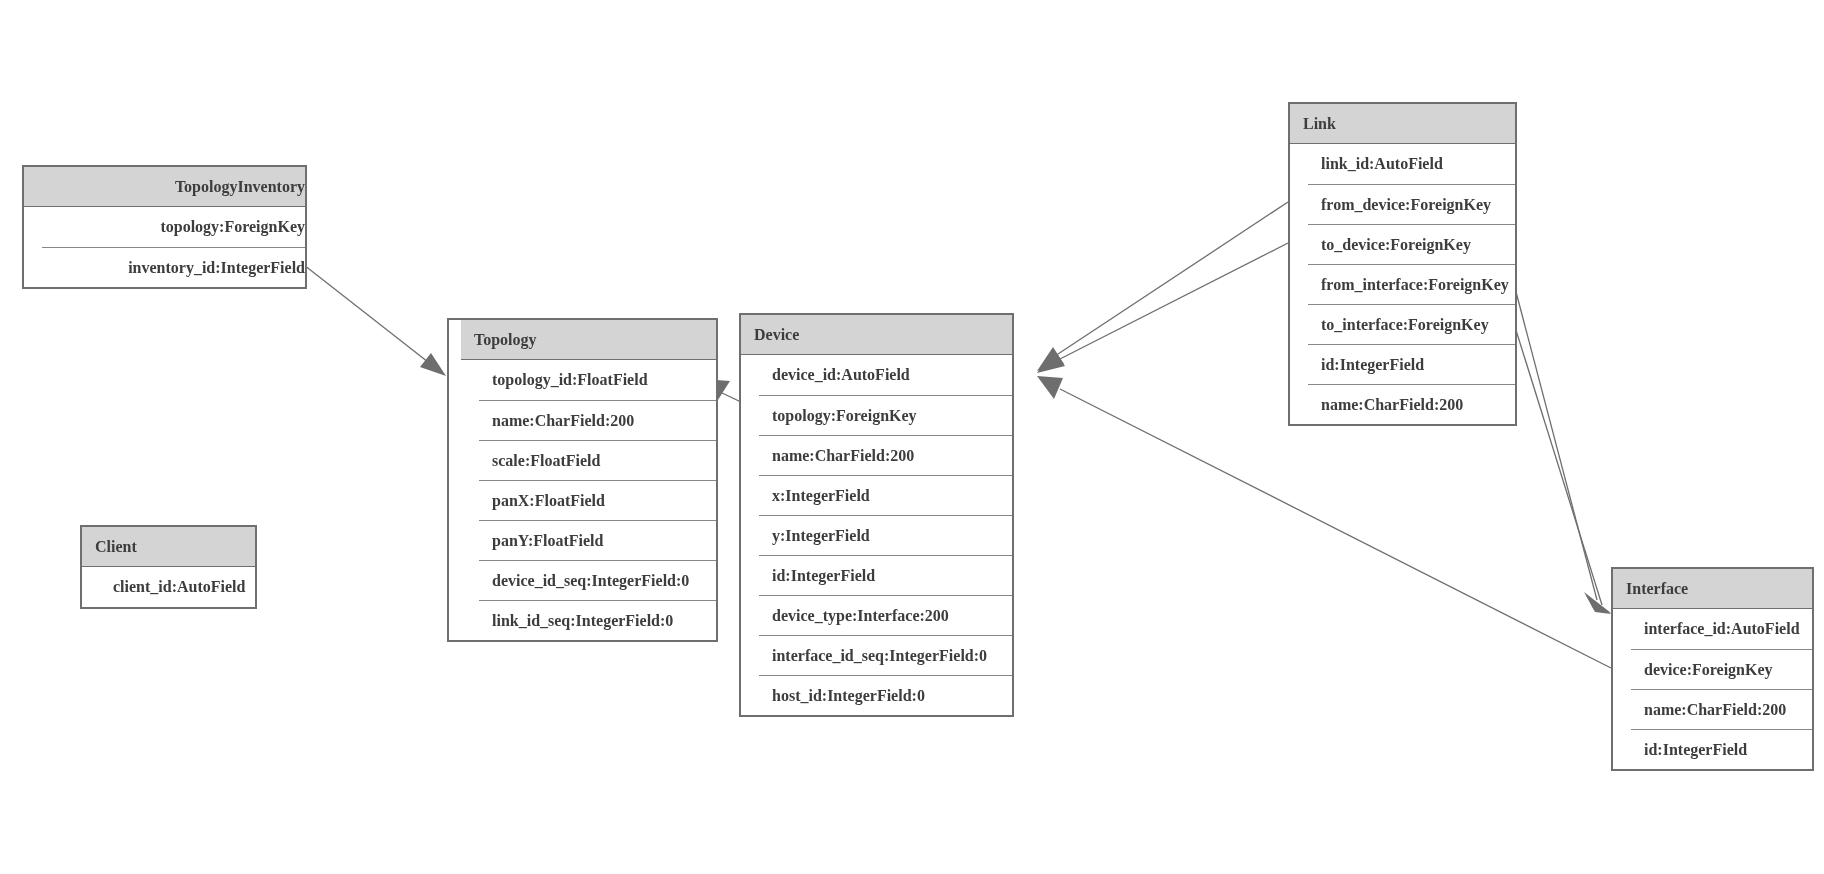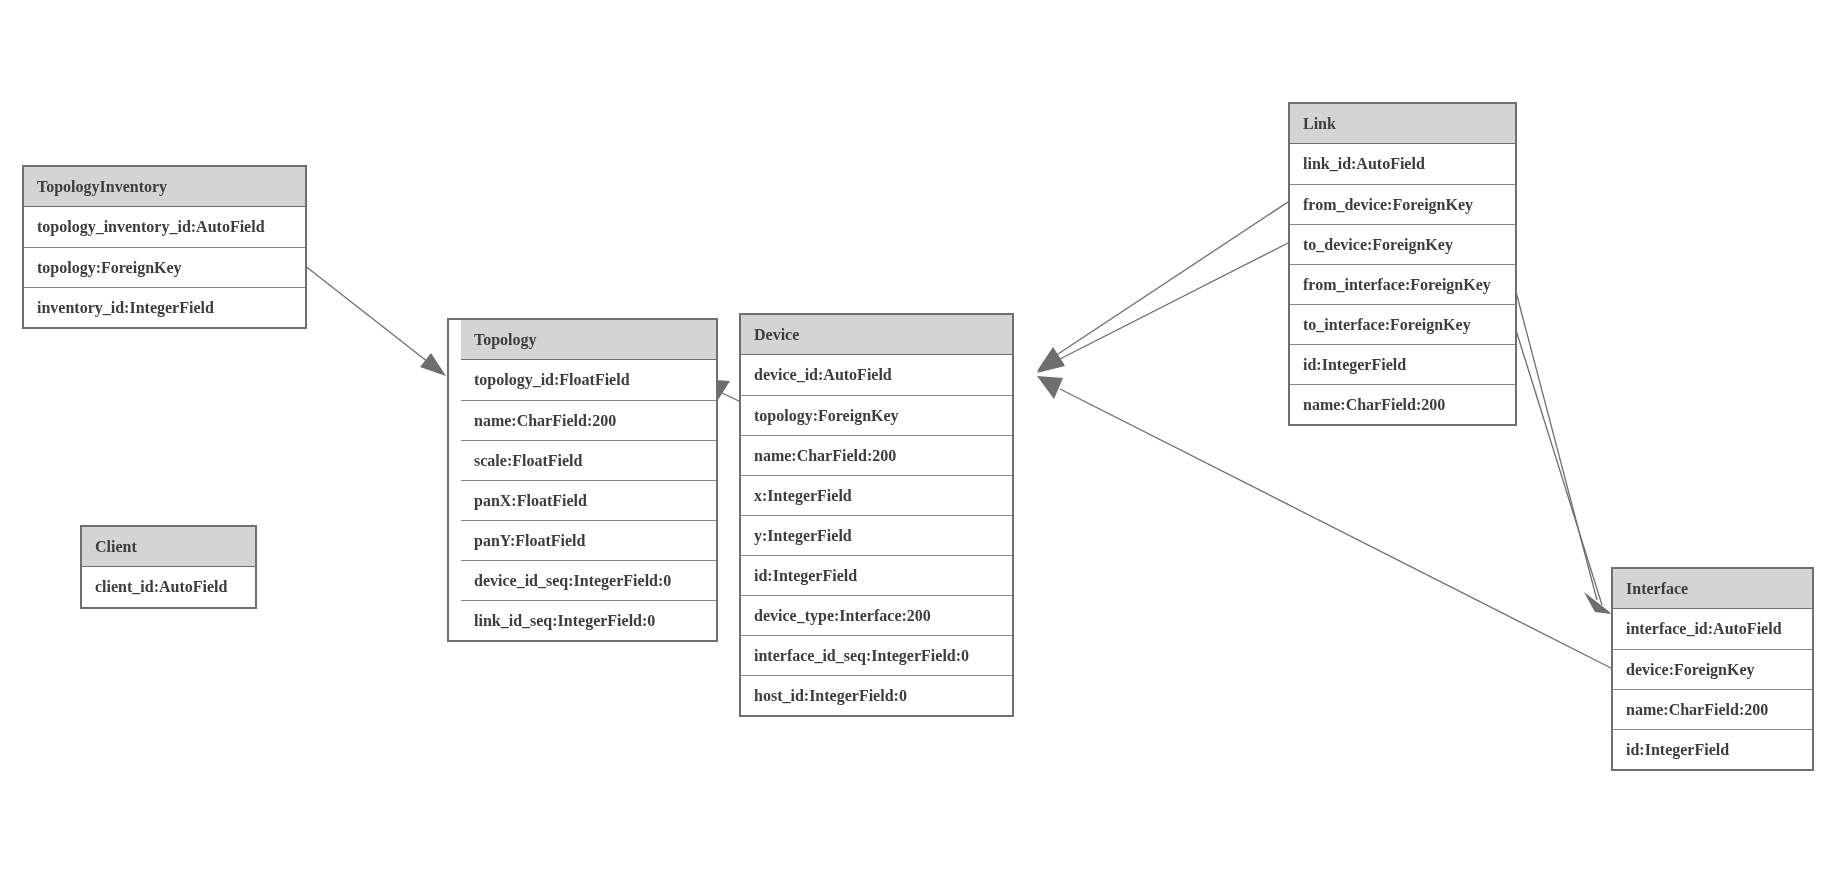--- a/index.html
+++ b/index.html
@@ -46,20 +46,21 @@
   .etable-row {
     height: 40px;
     line-height: 39px;
     box-sizing: border-box;
     padding-left: 13px;
     font-size: 16px;
     color: var(--text, #3d3d3d);
     white-space: nowrap;
     overflow: hidden;
     background: #ffffff;
+    margin-left: 18px;
   }
   .etable-row + .etable-row {
     border-top: 1px solid var(--row-border, #878787);
   }
 </style>
 </head>
 <body>
 
 <div class="canvas">
   <svg id="edges-layer" xmlns="http://www.w3.org/2000/svg" viewBox="0 0 1824 874">
@@ -72,23 +73,22 @@
       <line x1="1288" y1="243" x2="1058" y2="360" stroke="#6e6e6e" stroke-width="1.3"></line>
       <polygon points="1037,373 1054,350 1065,366" fill="#6e6e6e"></polygon>
       <line x1="1515" y1="288" x2="1597" y2="600" stroke="#6e6e6e" stroke-width="1.3"></line>
       <polygon points="1611,613 1584,592 1594,610" fill="#6e6e6e"></polygon>
       <line x1="1515" y1="327" x2="1602" y2="605" stroke="#6e6e6e" stroke-width="1.3"></line>
       <polygon points="1611,614 1586,595 1595,612" fill="#6e6e6e"></polygon>
       <line x1="1611" y1="668" x2="1060" y2="389" stroke="#6e6e6e" stroke-width="1.3"></line>
       <polygon points="1037,376 1063,378 1054,399" fill="#6e6e6e"></polygon>
     </svg>
   <div id="tables-layer">
-      <div class="etable" style="left: 22px; top: 165px; width: 281px;">
+      <div class="etable" style="left: 22px; top: 165px; width: 281px; text-align: right;">
         <div class="etable-header">TopologyInventory</div>
-        <div class="etable-row">topology_inventory_id:AutoField</div>
         <div class="etable-row">topology:ForeignKey</div>
         <div class="etable-row">inventory_id:IntegerField</div>
       </div>
       <div class="etable" style="left: 447px; top: 318px; width: 255px; padding-left: 12px;">
         <div class="etable-header">Topology</div>
         <div class="etable-row">topology_id:FloatField</div>
         <div class="etable-row">name:CharField:200</div>
         <div class="etable-row">scale:FloatField</div>
         <div class="etable-row">panX:FloatField</div>
         <div class="etable-row">panY:FloatField</div>

